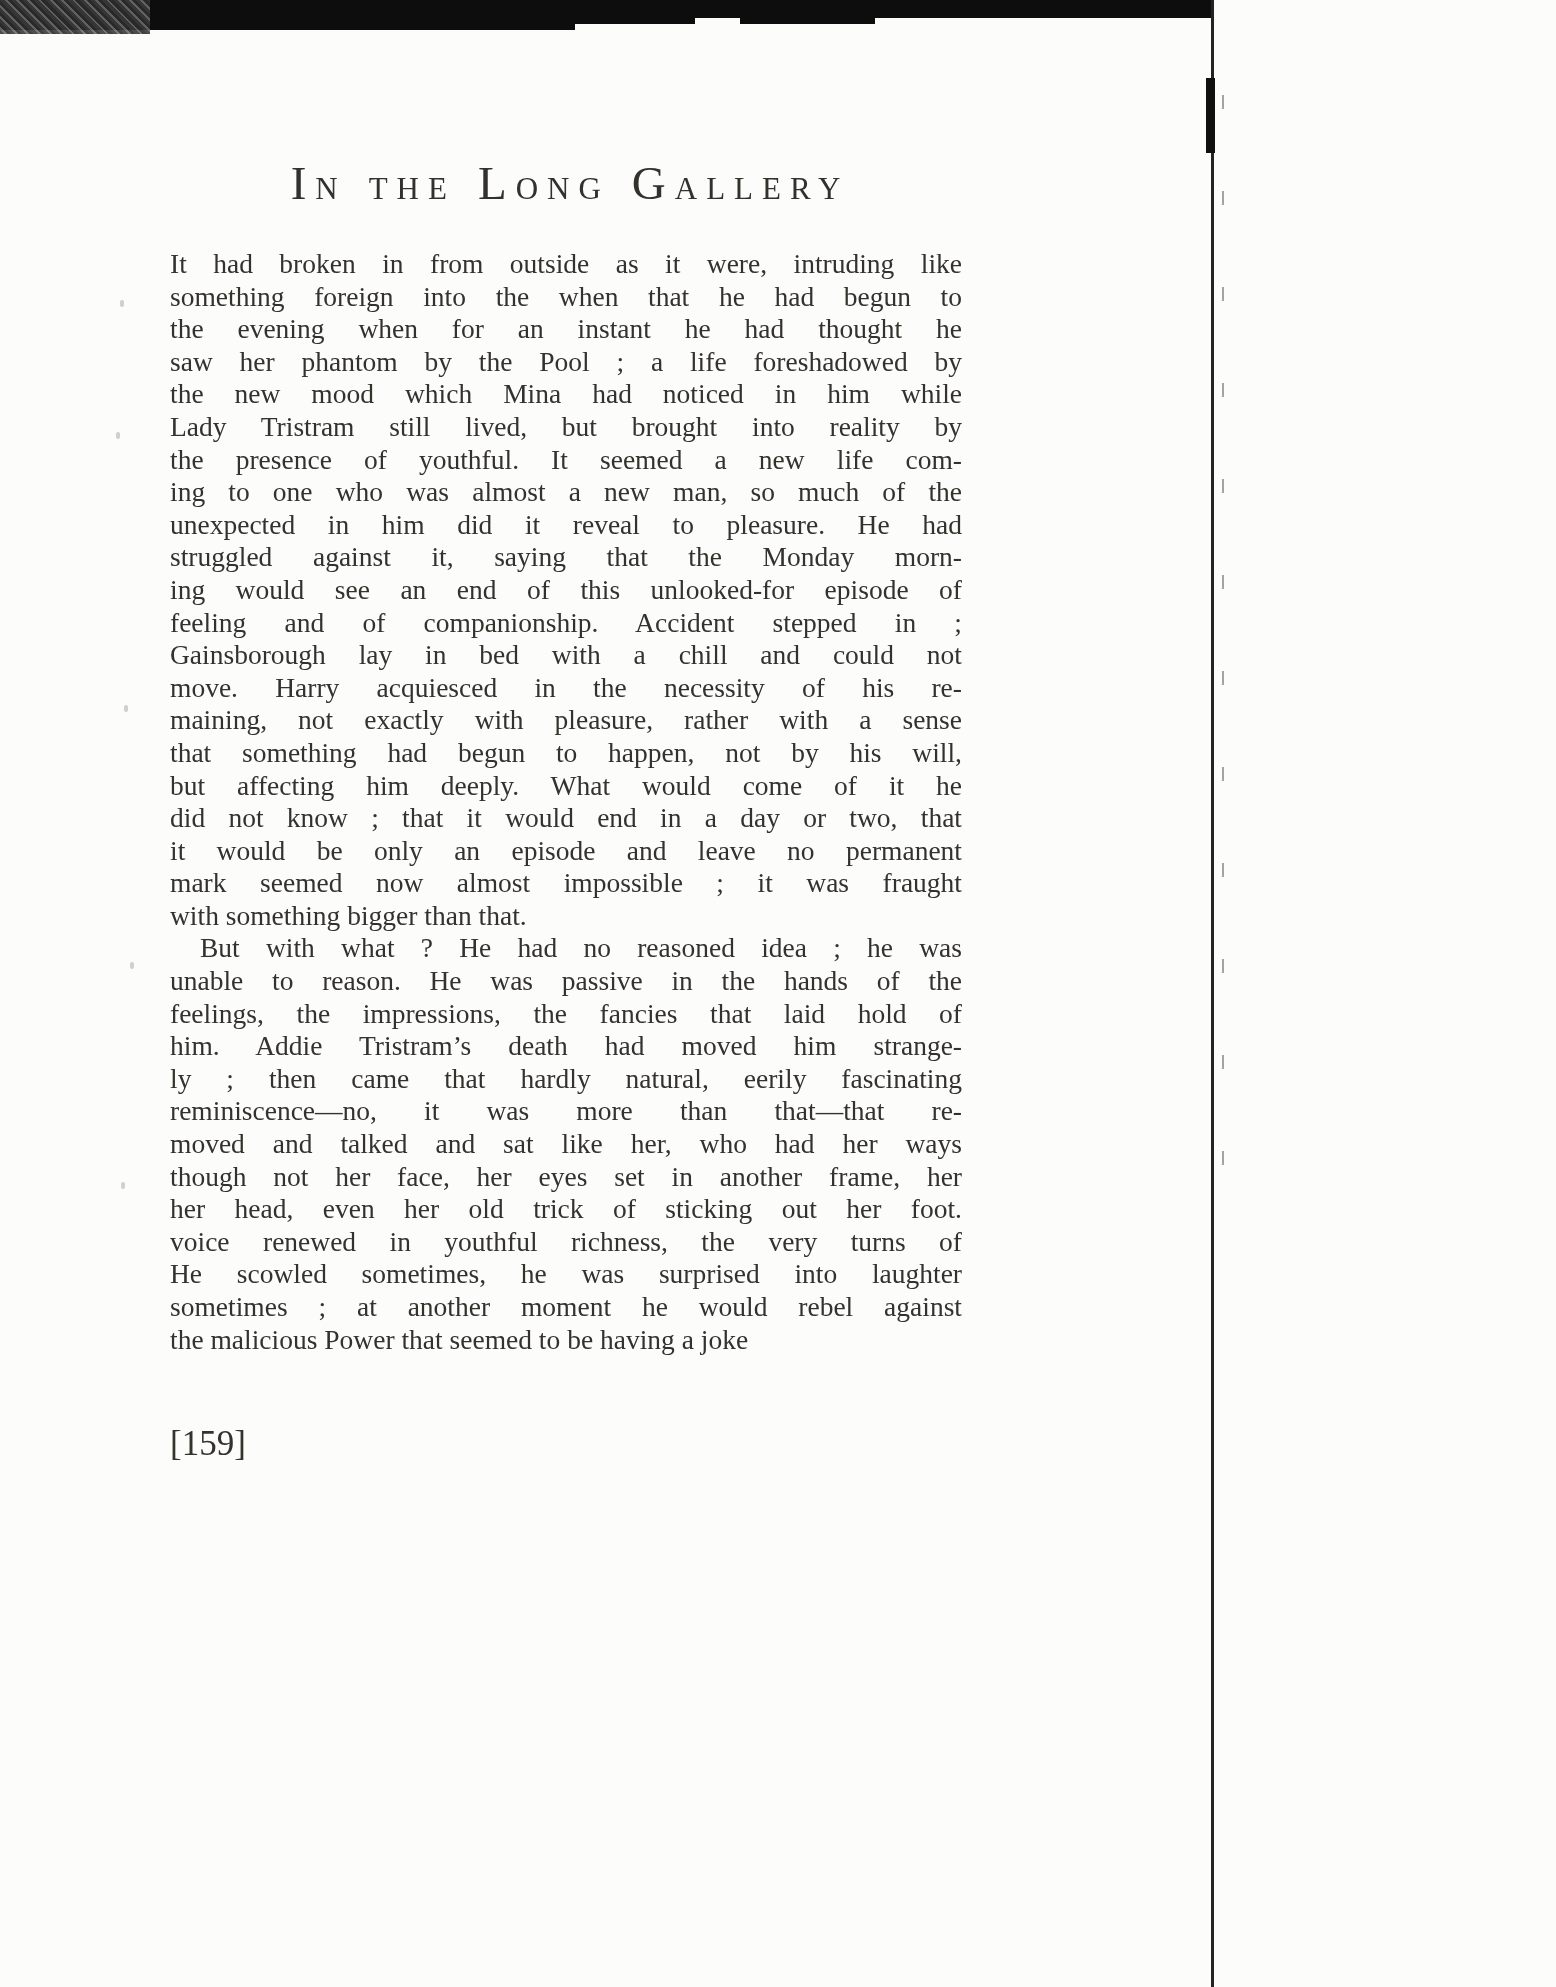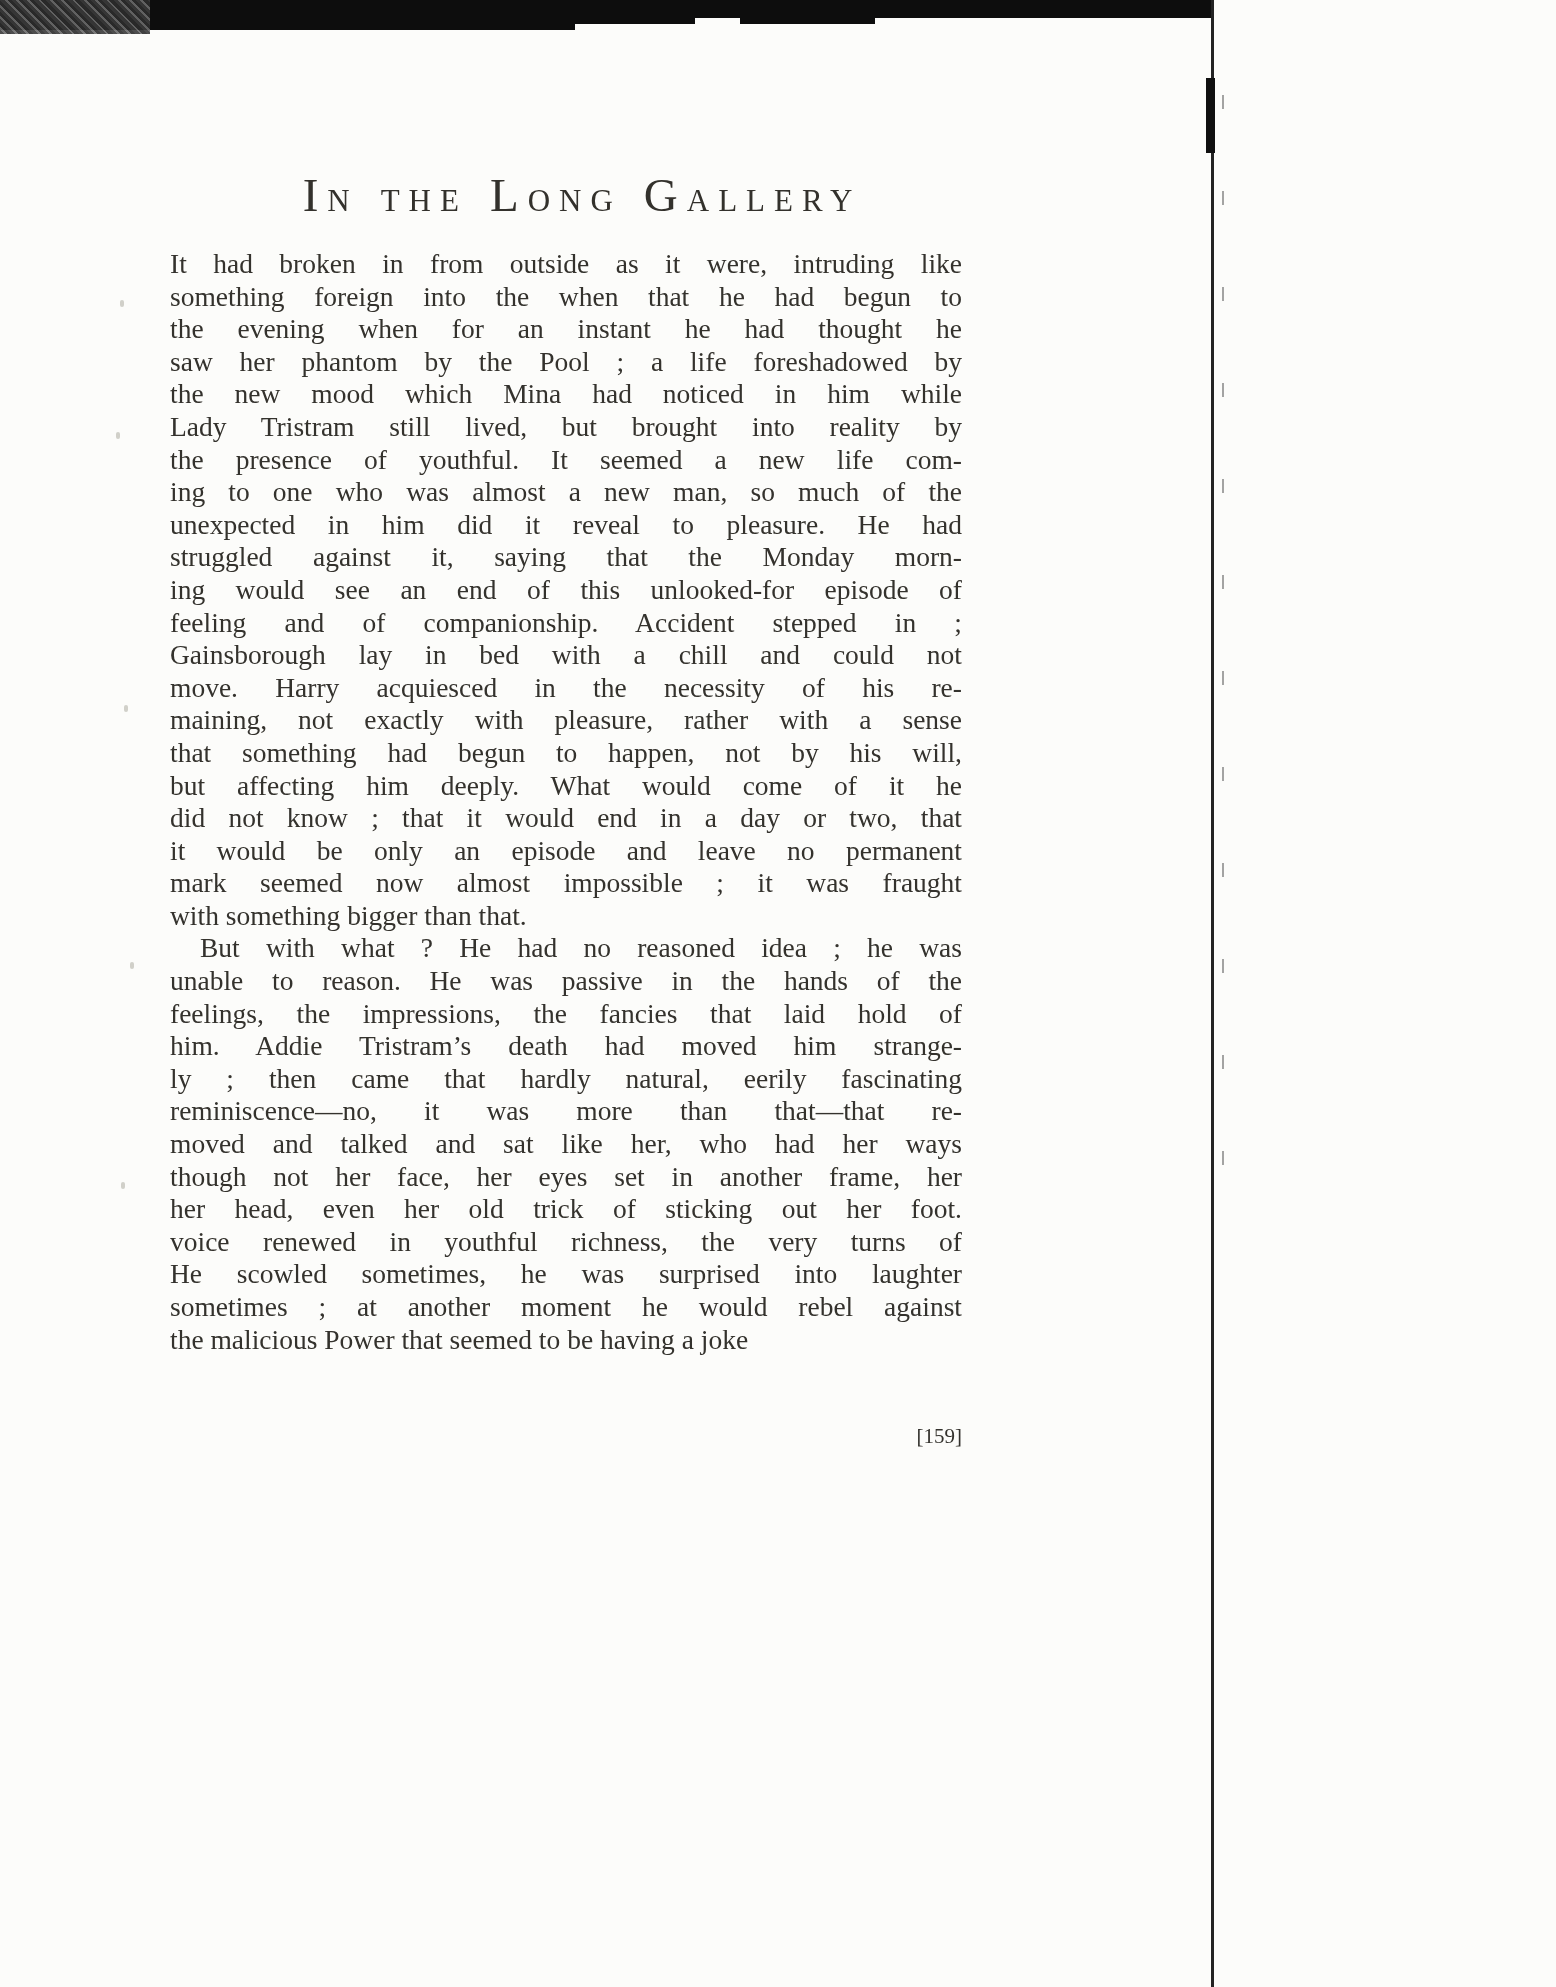--- a/index.html
+++ b/index.html
@@ -58,21 +58,21 @@
   }
   .speck.s1 { left: 120px; top: 300px; }
   .speck.s2 { left: 116px; top: 432px; }
   .speck.s3 { left: 124px; top: 705px; }
   .speck.s4 { left: 130px; top: 962px; }
   .speck.s5 { left: 121px; top: 1182px; }
 
   
   .title {
     position: absolute; top: 150px; left: 150px; width: 832px;
-    margin: 16px; text-align: center; font-weight: normal;
+    margin: 4px; text-align: center; font-weight: normal;
     color: #33312c; letter-spacing: 9px; white-space: nowrap;
     line-height: 58px;
   }
   .title .w { margin: 0 11px; }
   .title .big { font-size: 47px; }
   .title .sc  { font-size: 31px; }
 
   
   .text-block {
     position: absolute; left: 170px; top: 248px; width: 792px;
@@ -82,21 +82,21 @@
   .line {
     text-align: justify;
     text-align-last: justify;
   }
   .line.last { text-align-last: left; }
   .line.indent { text-indent: 30px; }
 
   
   .footer {
     position: absolute; left: 170px; top: 1424px; width: 792px;
-    text-align: right; font-size: 21px; color: #34322d;
+    text-align: left; font-size: 35px; color: #34322d;
   }
 </style>
 </head>
 <body>
 
 <div class="page">
 
   <div class="scan-top-bar"></div>
   <div class="scan-top-bar-thick"></div>
   <div class="scan-top-bar-ragged"></div>

